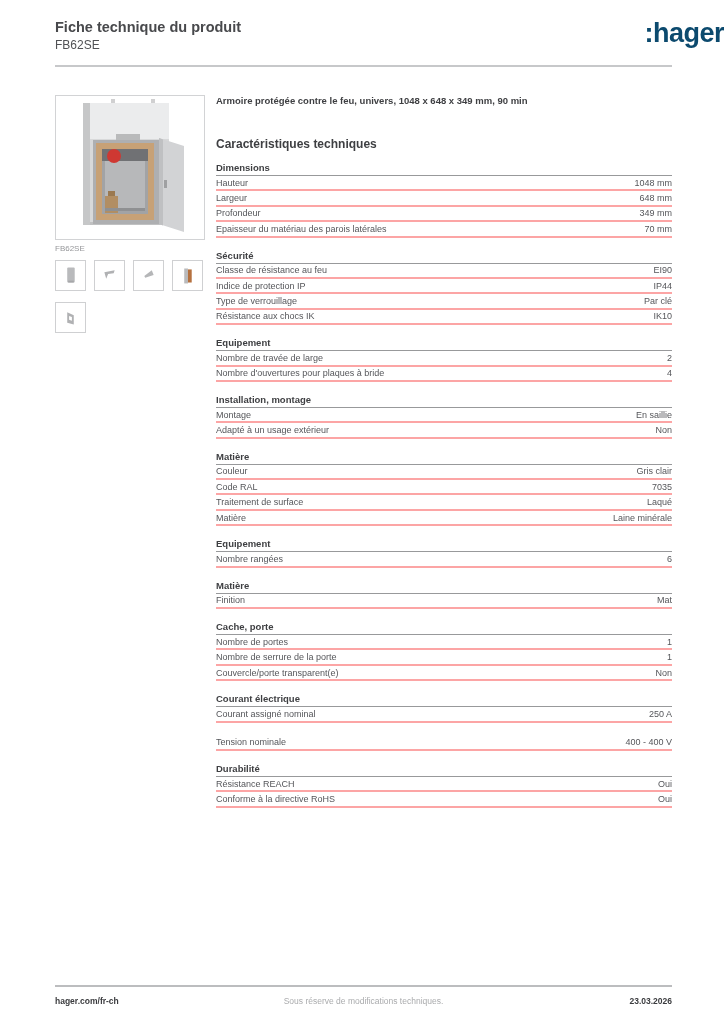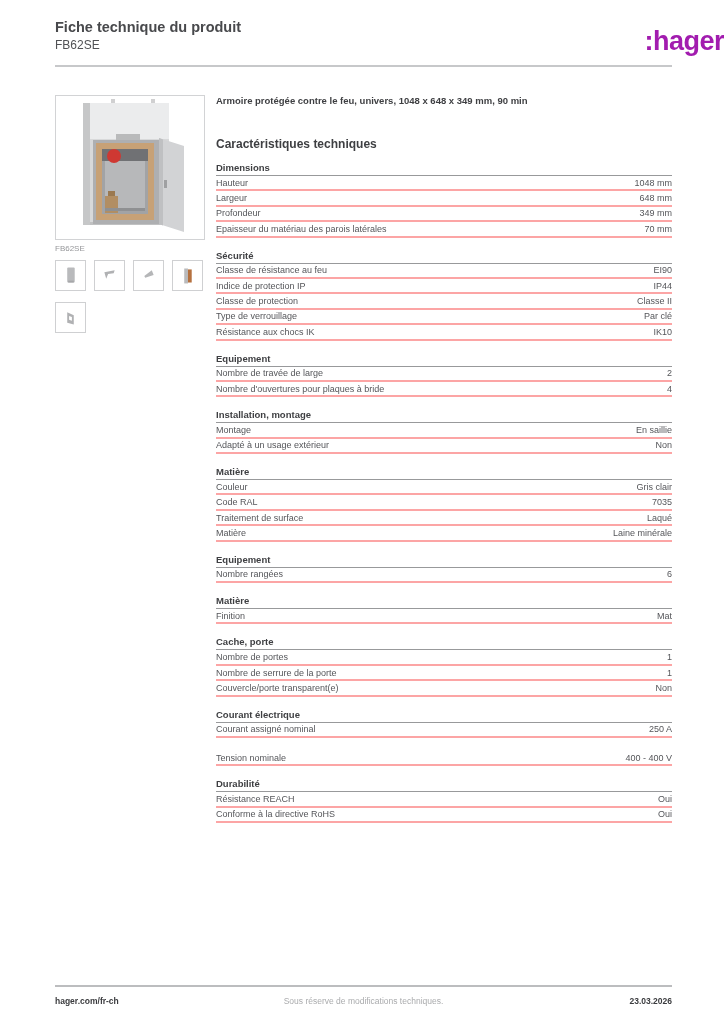--- a/index.html
+++ b/index.html
@@ -5,21 +5,21 @@
   html,body { margin:0; padding:0; background:#ffffff; }
   .page {
     position:relative; width:724px; height:1024px; background:#ffffff;
     font-family:"Liberation Sans", sans-serif; overflow:hidden;
     color:#55565a;
     padding-left:43px;
   }
   
   .header-title { position:absolute; left:55px; top:19px; font-size:14.5px; font-weight:bold; color:#48494c; }
   .header-code  { position:absolute; left:55px; top:38px; font-size:12px; color:#515255; }
-  .logo { position:absolute; right:43px; top:26px; font-size:27px; font-weight:bold; color:#a21caf; letter-spacing:-0.5px;margin-left:35px; }
+  .logo { position:absolute; right:43px; top:18px; font-size:27px; font-weight:bold; color:#0c4a6e; letter-spacing:-0.5px;margin-left:35px; }
   .header-rule { position:absolute; left:55px; width:617px; top:65px; height:2px; background:#c7c8ca; }
   
   .left-col { position:absolute; left:55px; top:95px; width:150px; }
   .image-box { width:148px; height:143px; border:1px solid #d2d3d5; background:#fff; }
   .image-caption { margin-top:4px; font-size:8px; color:#96979a; }
   .thumbs { margin-top:7px; display:flex; flex-wrap:wrap; column-gap:8px; row-gap:11px; width:150px; }
   .thumb { width:29px; height:29px; border:1px solid #cfd0d2; background:#fff; display:flex; align-items:center; justify-content:center; }
   
   .right-col { position:absolute; left:216px; top:93px; width:456px; }
   .description { font-size:9.5px; font-weight:bold; color:#3e3f42; margin-top:2px; line-height:11px; }
@@ -145,24 +145,20 @@
   <div class="spec-row">
     <span class="spec-label">Classe de résistance au feu</span>
     <span class="spec-value">EI90</span>
   </div>
 
   <div class="spec-row">
     <span class="spec-label">Indice de protection IP</span>
     <span class="spec-value">IP44</span>
   </div>
 
-  <div class="spec-row">
-    <span class="spec-label">Classe de protection</span>
-    <span class="spec-value">Classe II</span>
-  </div>
 
   <div class="spec-row">
     <span class="spec-label">Type de verrouillage</span>
     <span class="spec-value">Par clé</span>
   </div>
 
   <div class="spec-row">
     <span class="spec-label">Résistance aux chocs IK</span>
     <span class="spec-value">IK10</span>
   </div>

